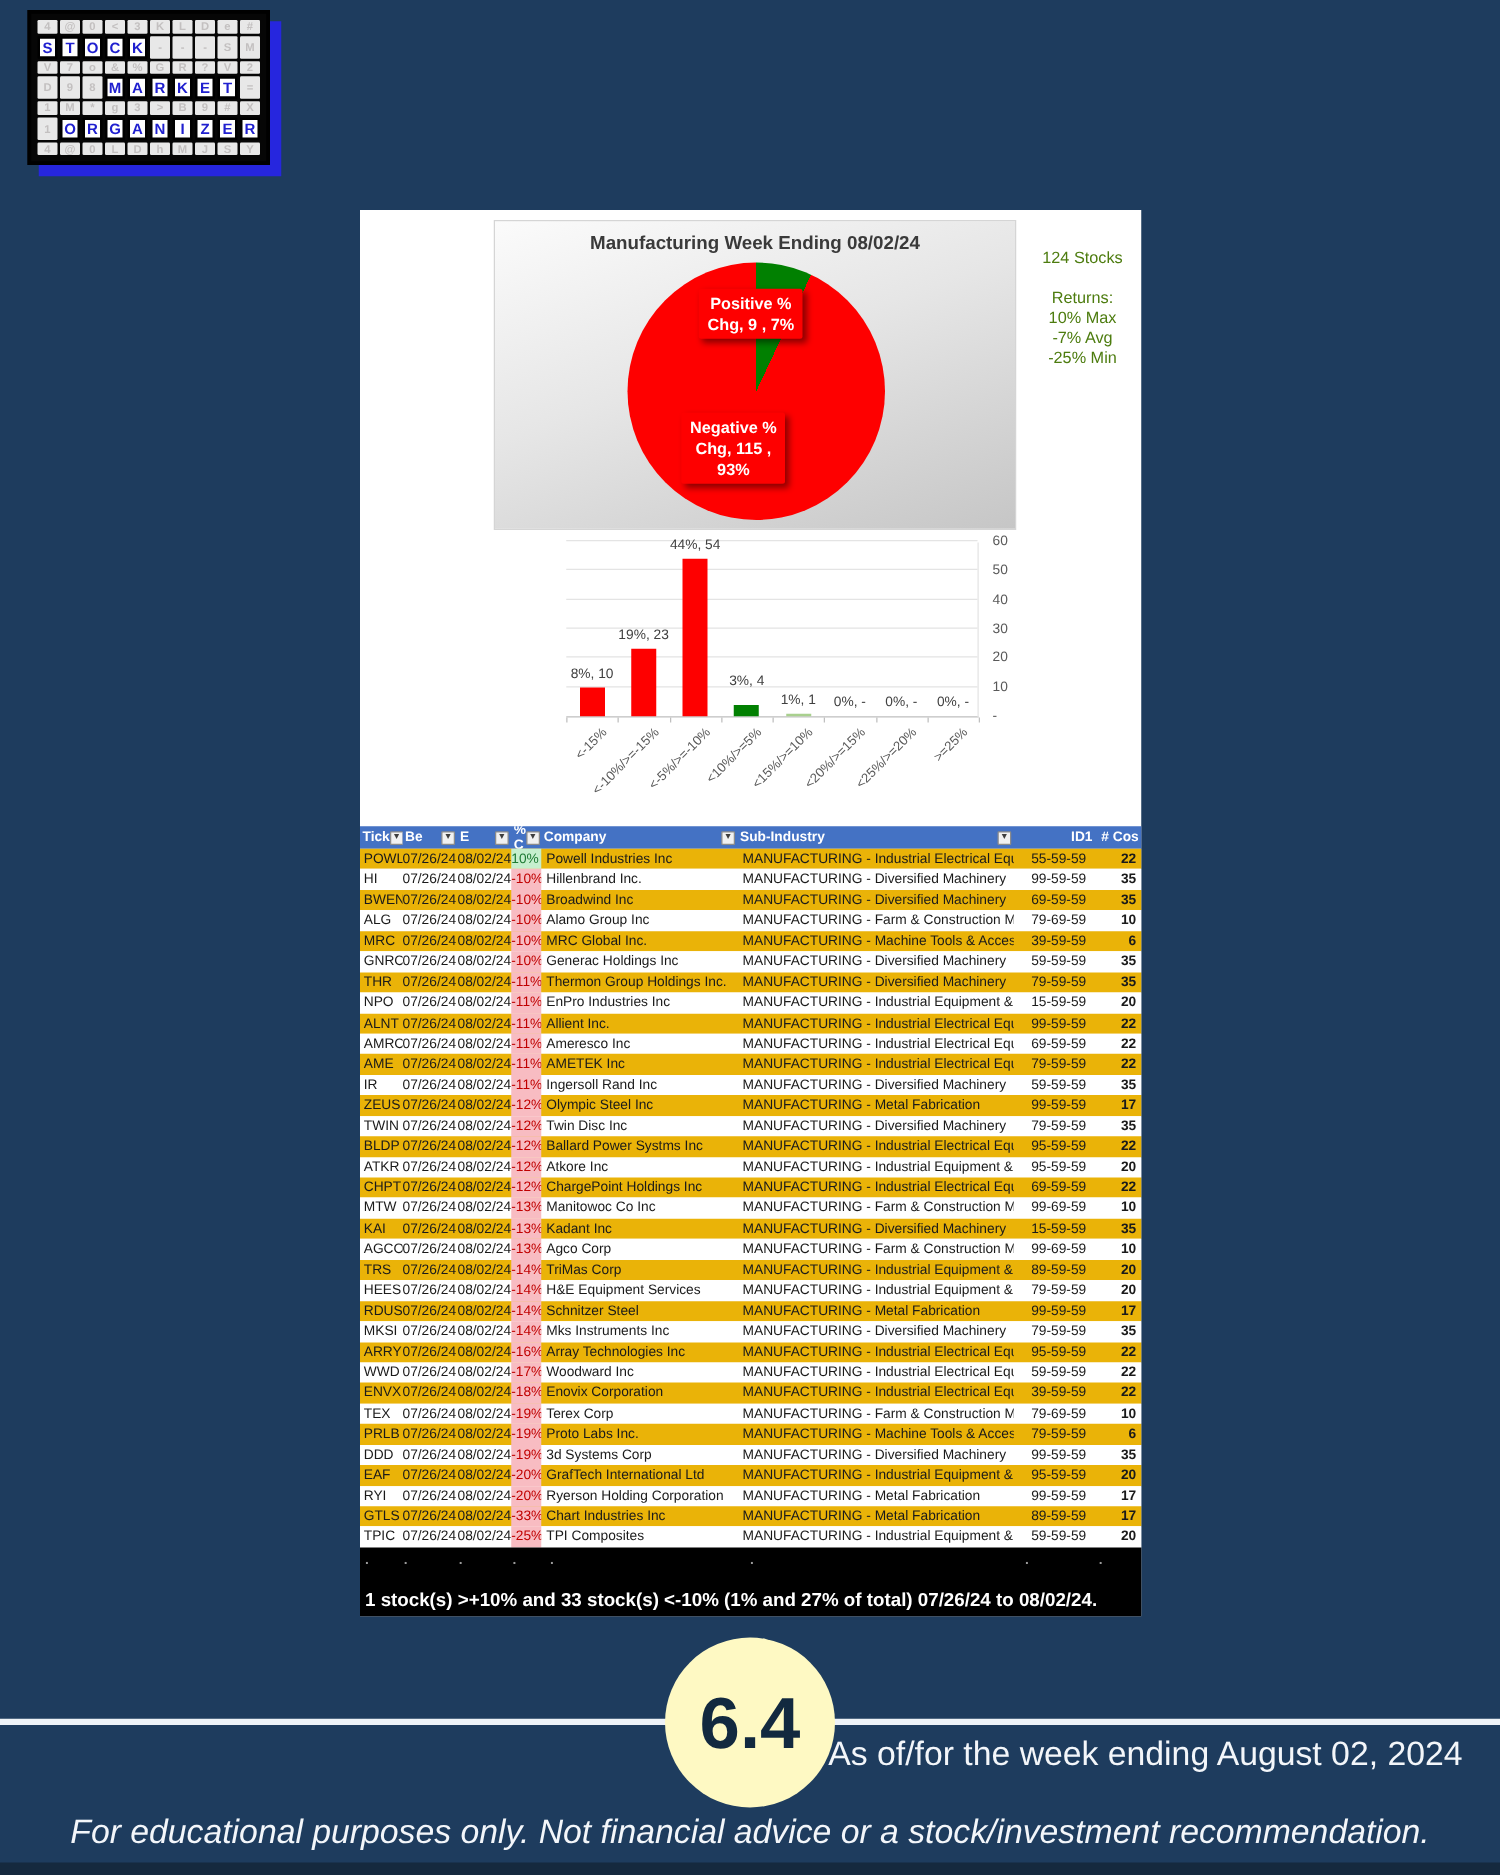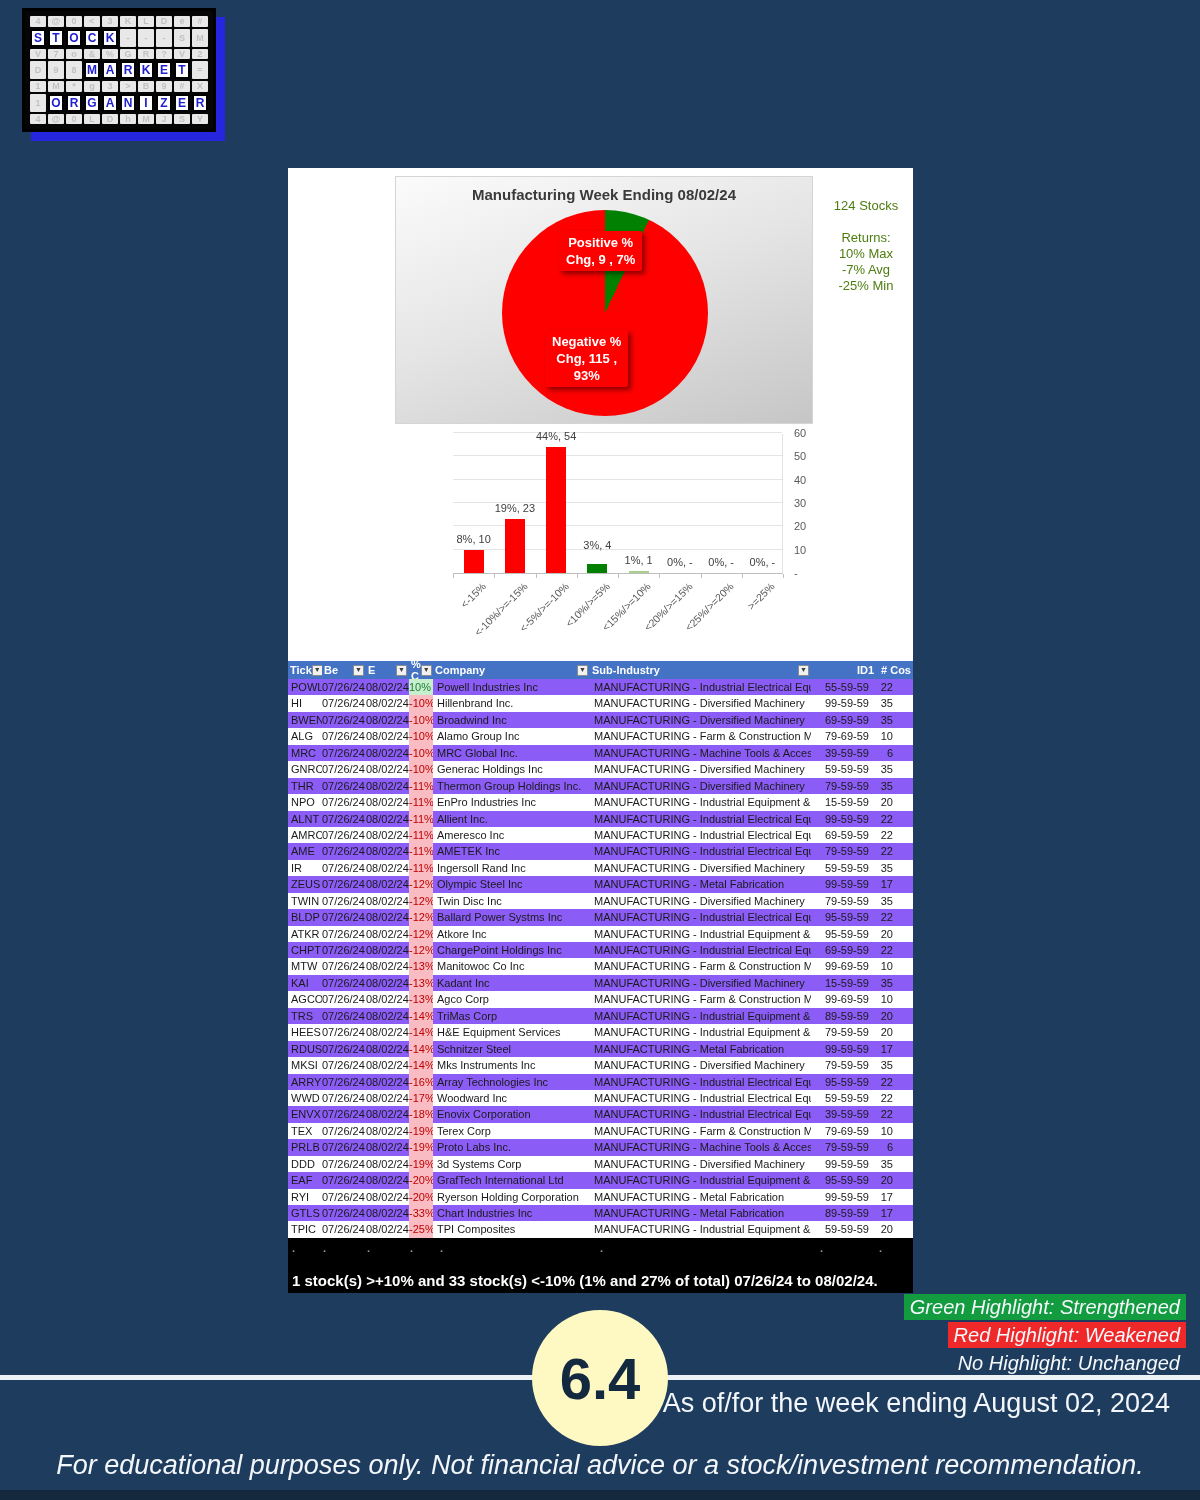--- a/index.html
+++ b/index.html
@@ -57,30 +57,30 @@
 
   
   .table { position:absolute; left:0; top:493px; width:625px; font-size:11px; }
   .thead, .trow { display:grid; grid-template-columns:34px 44px 43px 24px 157px 221px 65px 37px; }
   .thead { background:#4472C4; color:#FFF; font-weight:bold; height:18px; }
   .th { display:flex; align-items:center; justify-content:space-between; padding:0 2px; overflow:hidden; }
   .th.right { justify-content:flex-end; gap:2px; }
   .filter-btn { width:11px; height:11px; background:#F1F1F1; border:1px solid #8B8B8B; color:#3E3E3E;
                 font-size:7px; line-height:8px; text-align:center; border-radius:1px; flex:none; }
   .trow { height:16.45px; align-items:center; color:#1A1A1A; background:#FFF; }
-  .trow.alt { background:#8b5cf6; }
+  .trow.alt { background:#eab308; }
   .trow > div { overflow:hidden; white-space:nowrap; line-height:16.45px; }
   .c-tick { padding-left:3px; }
   .c-date { text-align:right; padding-right:3px; }
   .c-pct  { text-align:right; padding-right:13px; }
   .c-pct.pos { background:#C6EFCE; color:#1E7B34; }
   .c-pct.neg { background:#F8BCC2; color:#C00000; }
   .c-co, .c-sub { padding-left:4px; }
   .c-id  { text-align:right; padding-right:7px; }
-  .c-cos { text-align:right; padding-right:20px; }
+  .c-cos { text-align:right; padding-right:4px;font-weight:bold; }
 
   
   .blackbar { position:absolute; left:0; top:1070px; width:625px; height:55px; background:#000; }
   .dot { position:absolute; top:4px; color:#9A9A9A; font-size:11px; font-weight:bold; }
   .summary { position:absolute; left:4px; bottom:4px; color:#FFF; font-weight:bold; font-size:15px;
              white-space:nowrap; }
 
   
   .legend { position:absolute; right:14px; top:1294px; display:flex; flex-direction:column;
             align-items:flex-end; gap:2px; font-style:italic; font-size:20px; color:#F4F8FB; }
@@ -658,25 +658,20 @@
         <div class="dot" style="left: 79px;">.</div>
         <div class="dot" style="left: 122px;">.</div>
         <div class="dot" style="left: 152px;">.</div>
         <div class="dot" style="left: 312px;">.</div>
         <div class="dot" style="left: 532px;">.</div>
         <div class="dot" style="left: 591px;">.</div>
       </div>
 
   </div>
 
-  <div class="legend">
-      <div class="legend-item legend-green">Green Highlight: Strengthened</div>
-      <div class="legend-item legend-red">Red Highlight: Weakened</div>
-      <div class="legend-item">No Highlight: Unchanged</div>
-    </div>
 
   <div class="hline"></div>
   <div class="badge">6.4</div>
   <div class="asof">As of/for the week ending August 02, 2024</div>
   <div class="footer">For educational purposes only. Not financial advice or a stock/investment recommendation.</div>
   <div class="bottom-strip"></div>
 
 </div>
 
 </body></html>

